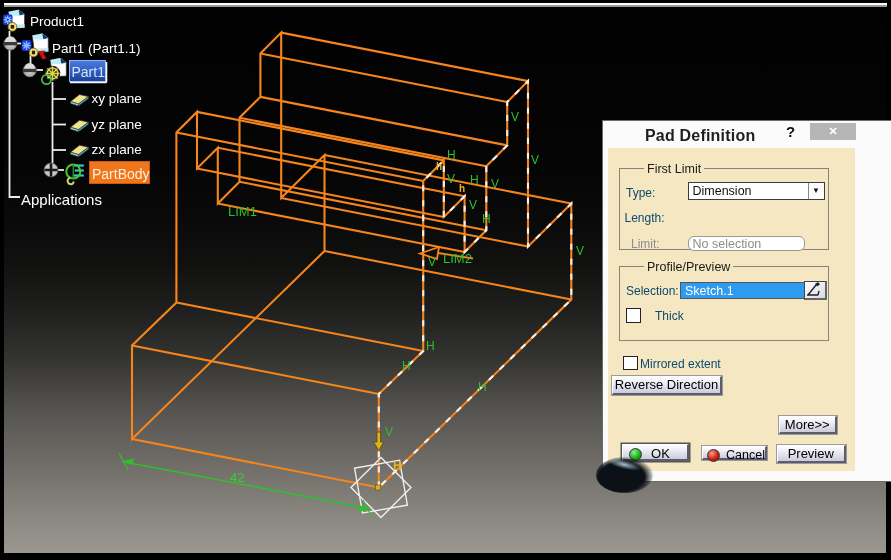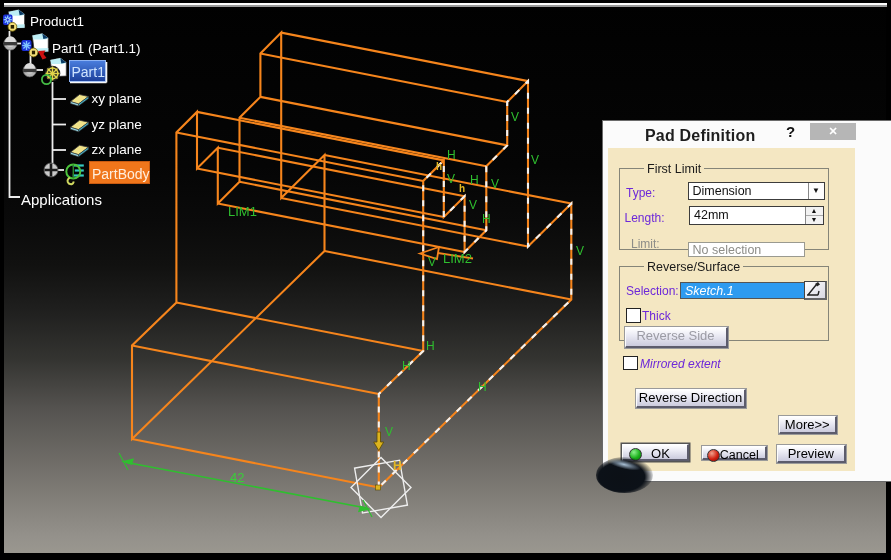--- a/index.html
+++ b/index.html
@@ -15,32 +15,32 @@
           box-shadow:0 0 0 1px #6a6a6a;}
   #dtitle{position:absolute;left:42px;top:6px;font-size:16px;font-weight:bold;color:#1e1e1e;letter-spacing:0.2px;}
   #dhelp{position:absolute;left:183px;top:2px;font-size:15px;font-weight:bold;color:#111;}
   #dclose{position:absolute;left:207px;top:2px;width:46px;height:17px;background:#b6b6b6;
           color:#fff;font-size:11px;font-weight:bold;text-align:center;line-height:17px;}
   #dbody{position:absolute;left:5px;top:26.5px;width:247px;height:323.5px;background:#f4e7c2;}
   .gb{position:absolute;border:1px solid #858578;margin:0;padding:0;}
   #gb1{left:11px;top:14px;width:208px;height:86px;}
   #gb2{left:11px;top:112px;width:208px;height:79px;}
   .gb legend{font-size:12.5px;color:#1a1a1a;margin-left:24px;padding:0 3px;}
-  .lbl{position:absolute;font-size:12px;color:#6d28d9;white-space:nowrap;}
+  .lbl{position:absolute;font-size:12px;color:#0c4a6e;white-space:nowrap;}
   .lbl.dis{color:#8d8d88;}
   .field{position:absolute;background:#fff;border:1px solid #3c3c3c;}
   .field.fdis{border:1px solid #9a9a90;}
   .ftx{position:absolute;left:4px;top:1px;font-size:12.5px;color:#111;white-space:nowrap;text-align:right;}
   .dropbtn{position:absolute;right:0;top:0;bottom:0;width:15px;background:#fdfdfd;border-left:1px solid #888;
            font-size:8px;color:#111;text-align:center;line-height:16px;}
   .spin{position:absolute;right:0;top:0;bottom:0;width:17px;border-left:1px solid #888;display:flex;flex-direction:column;}
   .spin i{flex:1;font-style:normal;font-size:7px;line-height:8px;text-align:center;color:#111;background:#f2f2f2;border-bottom:1px solid #aaa;}
   .spin i:last-child{border-bottom:none;}
   #selfield{position:absolute;left:72px;top:134.5px;width:120px;height:14px;background:#2e9bf0;
-            color:#fff;font-size:12.5px;padding:1px 0 0 4px;border:1px solid #555;font-style:italic;}
+            color:#fff;font-size:12.5px;padding:1px 0 0 4px;border:1px solid #555;}
   #skbtn{position:absolute;left:195.5px;top:133px;width:20px;height:16.5px;background:linear-gradient(135deg,#ffffff,#d8d8e2);
          border:1px solid #444;border-right:2px solid #666;border-bottom:2px solid #666;text-align:center;}
   .chk{position:absolute;width:12.5px;height:12.5px;background:#fff;border:1.5px solid #222;}
   .btn{position:absolute;background:linear-gradient(180deg,#ffffff 0%,#ebebf4 40%,#cbcbdd 100%);
        border-top:1px solid #fff;border-left:1px solid #fcfcfc;border-right:2px solid #5c5c6c;border-bottom:2px solid #5c5c6c;
        box-shadow:0 0 0 1px #9a9a9a;font-size:13px;color:#000;text-align:center;line-height:16px;}
   .btn.dis2{color:#9b9ba4;}
   .btn.okd{box-shadow:0 0 0 1.5px #555;line-height:17px;}
   .ball{position:absolute;left:6px;top:2.5px;width:11px;height:11px;border-radius:50%;border:1px solid #333;}
   .ball.gr{background:radial-gradient(circle at 35% 30%,#8cf08c,#1cb01c 55%,#076e07);}
@@ -250,53 +250,45 @@
 </svg>
 <div id="dialog">
   <div id="dtitle">Pad Definition</div>
   <div id="dhelp">?</div>
   <div id="dclose">✕</div>
   <div id="dbody">
     <fieldset class="gb" id="gb1">
         <legend>First Limit</legend>
       </fieldset>
     <fieldset class="gb" id="gb2">
-        <legend>Reverse/Surface</legend>
+        <legend>Profile/Preview</legend>
       </fieldset>
     <div class="lbl" style="left:18px;top:38.5px;">Type:</div>
     <div class="field" style="left:79.5px;top:34px;width:135px;height:16.5px;">
       <span class="ftx">Dimension</span>
       <span class="dropbtn">▼</span>
     </div>
     <div class="lbl" style="left:16.5px;top:63px;">Length:</div>
-    <div class="field" style="left:81px;top:58.5px;width:132.5px;height:16.6px;">
-      <span class="ftx">42mm</span>
-      <span class="spin">
-          <i>▲</i>
-          <i>▼</i>
-        </span>
-    </div>
     <div class="lbl dis" style="left:23px;top:89.5px;">Limit:</div>
-    <div class="field fdis" style="left:79.5px;top:94px;width:115.5px;height:13.5px;">
+    <div class="field fdis" style="left:79.5px;top:88px;width:115.5px;height:13.5px;border-radius:6px;">
       <span class="ftx" style="color:#8d8d88;top:0;">No selection</span>
     </div>
     <div class="lbl" style="left:18px;top:136px;">Selection:</div>
     <div id="selfield">Sketch.1</div>
     <div id="skbtn">
       <svg width="18" height="16" viewBox="0 0 18 16">
         <path d="M2,13 L13,13 M3,13 L11,3 M13,13 L14,9" stroke="#222" stroke-width="1.4" fill="none"></path>
         <path d="M10,2 l3,-2 2,2.5 -3,2 z" fill="#222"></path>
       </svg>
     </div>
     <div class="chk" style="left:18px;top:160.5px;"></div>
-    <div class="lbl" style="left:34px;top:161.5px;">Thick</div>
-    <div class="btn dis2" style="left:16.5px;top:179.5px;width:100px;height:17.5px;">Reverse Side</div>
+    <div class="lbl" style="left:47px;top:161.5px;">Thick</div>
     <div class="chk" style="left:15px;top:208px;"></div>
-    <div class="lbl" style="left:32px;top:209px;font-style:italic;">Mirrored extent</div>
-    <div class="btn" style="left:28px;top:228.5px;width:107px;height:16px;margin-top:13px;">Reverse Direction</div>
+    <div class="lbl" style="left:32px;top:209px;">Mirrored extent</div>
+    <div class="btn" style="left:4px;top:228.5px;width:107px;height:16px;">Reverse Direction</div>
     <div class="btn" style="left:171px;top:268px;width:54.5px;height:15px;">More&gt;&gt;</div>
     <div class="btn okd" style="left:13.5px;top:296.5px;width:67px;height:16.5px;padding-left:12px;box-sizing:border-box;"><b class="ball gr"></b>OK</div>
-    <div class="btn" style="left:93.5px;top:298px;width:65.5px;height:14.5px;padding-left:11px;box-sizing:border-box;font-size:12.5px;"><b class="ball rd"></b>Cancel</div>
+    <div class="btn" style="left:93.5px;top:298px;width:65.5px;height:14.5px;padding-left:11px;box-sizing:border-box;font-size:12.5px;text-align:right;"><b class="ball rd"></b>Cancel</div>
     <div class="btn" style="left:169px;top:297px;width:65.5px;height:15.5px;">Preview</div>
   </div>
   <div id="smudge1"></div>
   <div id="smudge2"></div>
 </div>
 
 </body></html>

